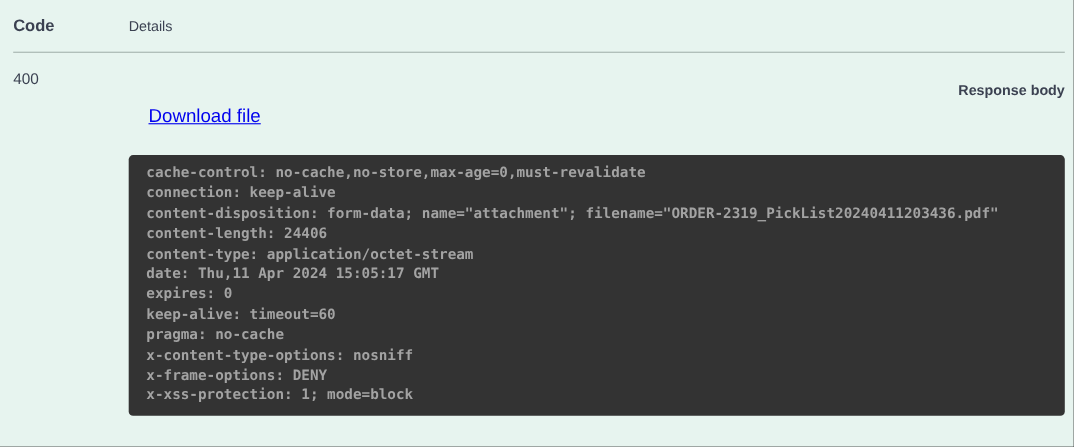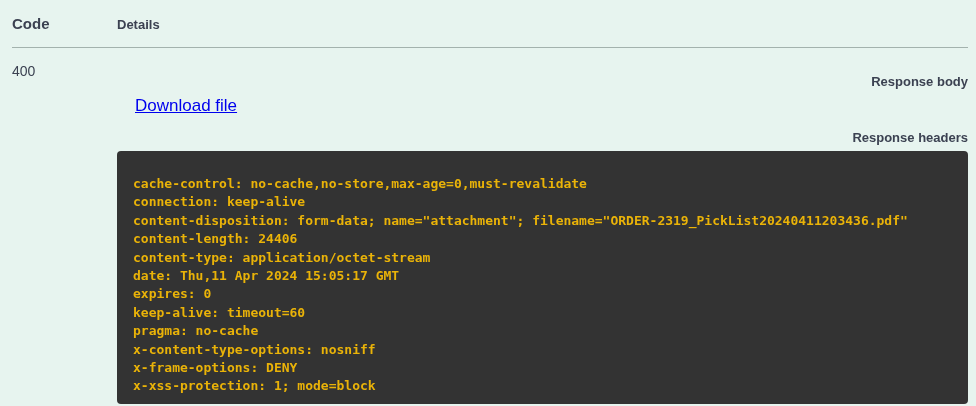--- a/index.html
+++ b/index.html
@@ -32,21 +32,21 @@
   .col-details {
     flex: 1 1 auto;
     min-width: 0;
   }
   .thead .col-status {
     font-size: 15px;
     font-weight: bold;
   }
   .thead .col-details {
     font-size: 13px;
-    font-weight: bold;
+    font-weight: normal;
   }
   .trow {
     display: flex;
     align-items: flex-start;
     padding-top: 13px;
   }
   .status-code {
     font-size: 14px;
     line-height: 16px;
     padding-top: 2px;
@@ -68,25 +68,25 @@
     line-height: 21px;
     color: #0000ee;
     text-decoration: underline;
     cursor: pointer;
     margin-left: 18px;
   }
   .headers-label {
     margin-top: 14px;
   }
   .headers-block {
-    margin: 6px 0 0;
+    margin: 25px 0 0;
     background: #333333;
     border-radius: 4px;
-    padding: 24px 10px 8px 16px;
-    color: #eab308;
+    padding: 8px 10px 8px 16px;
+    color: #a3a3a3;
     font-family: "DejaVu Sans Mono", monospace;
     font-size: 13px;
     font-weight: bold;
     line-height: 18.4px;
     white-space: pre;
     overflow: hidden;
     box-sizing: border-box;
   }
   .header-line {
     white-space: pre;
@@ -103,19 +103,18 @@
   </div>
 
   <div class="trow">
     <div class="col-status status-code">400</div>
 
     <div class="col-details">
       <h5 class="sub-label first">Response body</h5>
 
       <a class="download-link">Download file</a>
 
-      <h5 class="sub-label headers-label">Response headers</h5>
 
       <pre class="headers-block"><div class="header-line">cache-control: no-cache,no-store,max-age=0,must-revalidate</div><div class="header-line">connection: keep-alive</div><div class="header-line">content-disposition: form-data; name="attachment"; filename="ORDER-2319_PickList20240411203436.pdf"</div><div class="header-line">content-length: 24406</div><div class="header-line">content-type: application/octet-stream</div><div class="header-line">date: Thu,11 Apr 2024 15:05:17 GMT</div><div class="header-line">expires: 0</div><div class="header-line">keep-alive: timeout=60</div><div class="header-line">pragma: no-cache</div><div class="header-line">x-content-type-options: nosniff</div><div class="header-line">x-frame-options: DENY</div><div class="header-line">x-xss-protection: 1; mode=block</div></pre>
     </div>
   </div>
 
 </div>
 
 </body></html>

